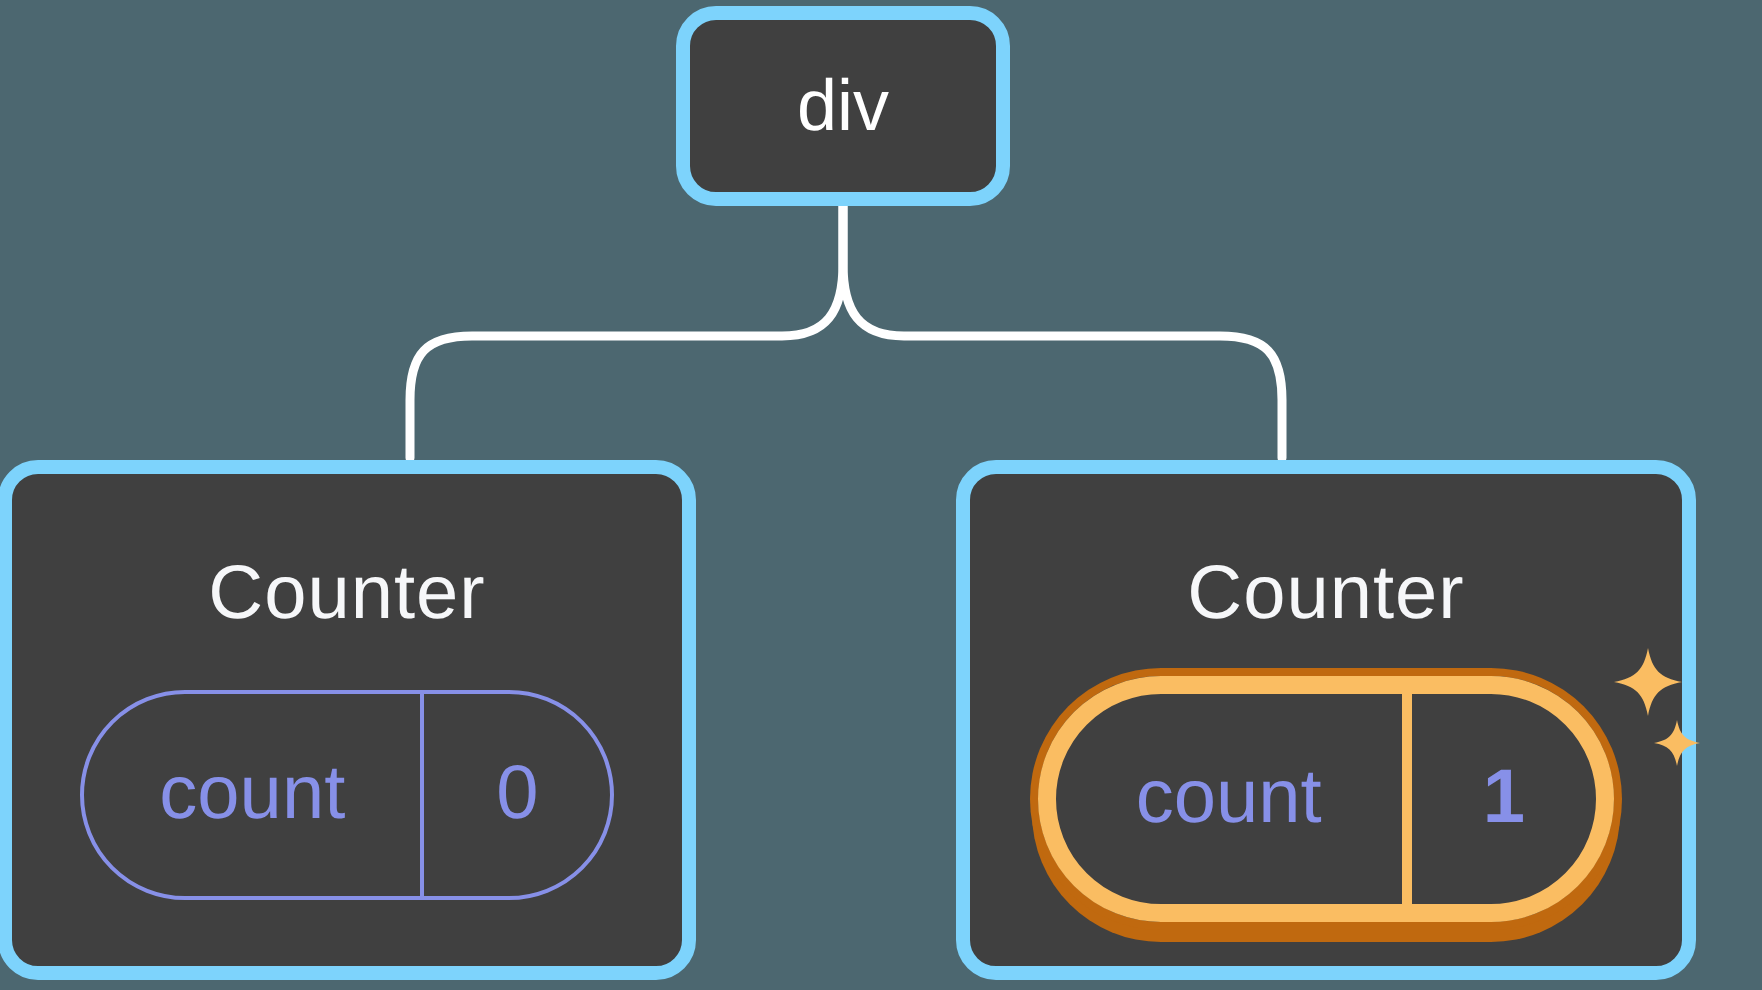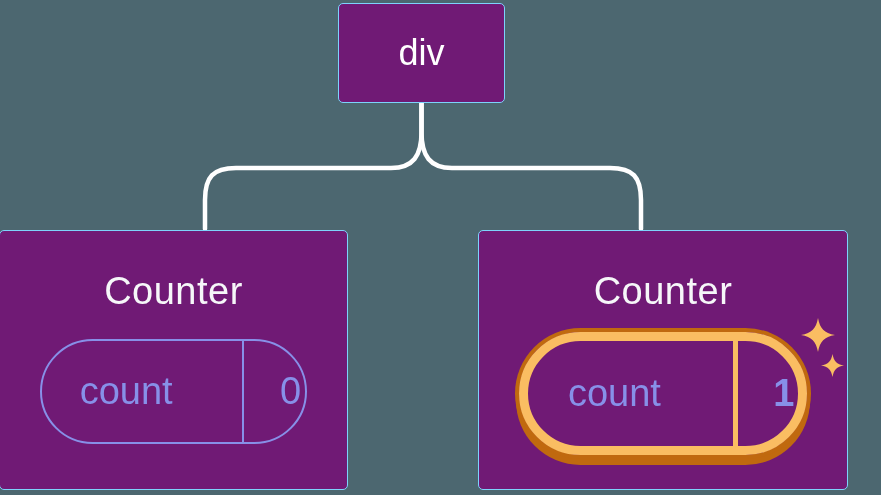--- a/index.html
+++ b/index.html
@@ -16,23 +16,23 @@
   }
   .connector {
     position: absolute;
     left: 0;
     top: 0;
     pointer-events: none;
   }
   .node-box {
     position: absolute;
     box-sizing: border-box;
-    background: #701a75;
-    border: 1px solid #7dd3fc;
-    border-radius: 5px;
+    background: #404040;
+    border: 7px solid #7dd3fc;
+    border-radius: 20px;
   }
   .root-node {
     left: 338px;
     top: 3px;
     width: 167px;
     height: 100px;
     display: flex;
     align-items: center;
     justify-content: center;
     color: #FFFFFF;
@@ -62,21 +62,20 @@
     text-align: right;
   }
   .pill {
     box-sizing: border-box;
     display: flex;
     align-items: stretch;
     border-radius: 999px;
     overflow: hidden;
     color: #8790E8;
     font-size: 38px;
-    gap: 32px;
   }
   .pill-plain {
     margin-top: 26px;
     width: 267px;
     height: 105px;
     border: 2px solid #8790E8;
   }
   .pill-highlighted {
     position: relative;
     margin-top: 19px;

